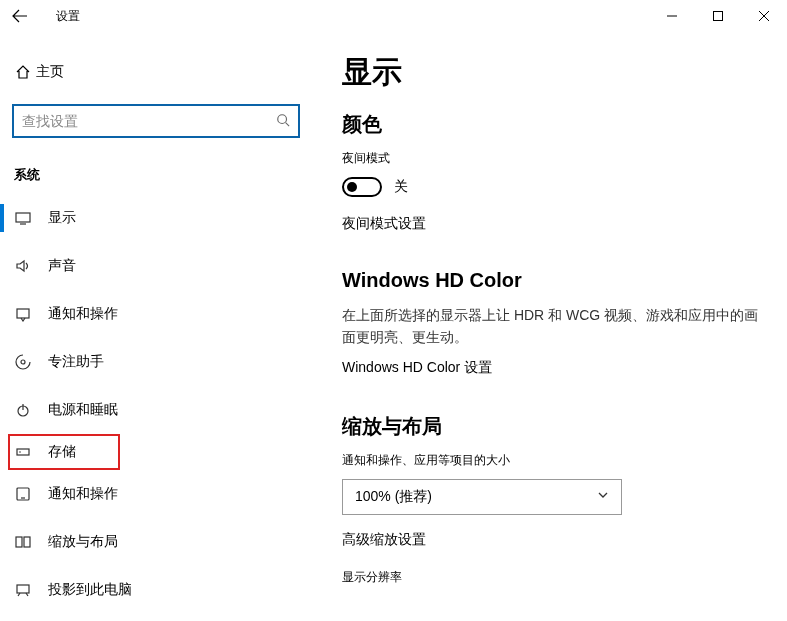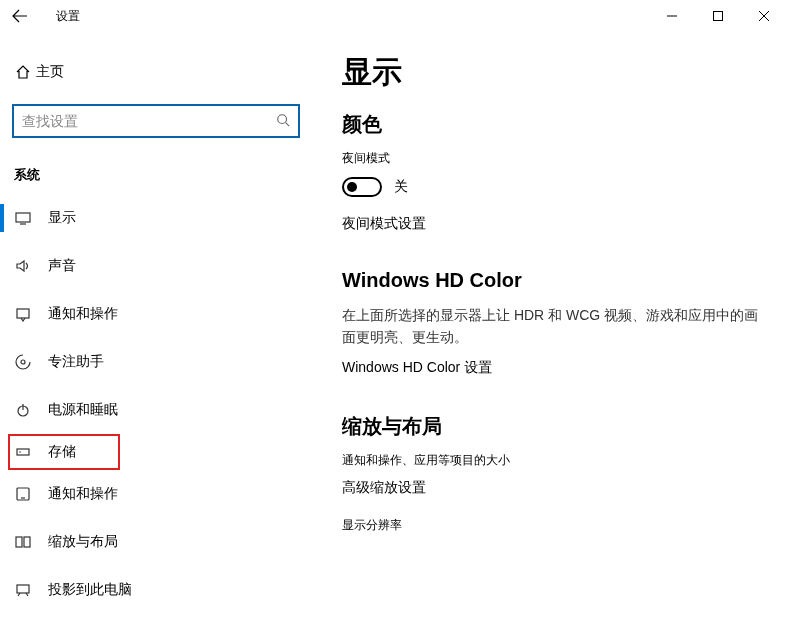--- a/index.html
+++ b/index.html
@@ -357,17 +357,25 @@
       <span>关</span>
     </div>
     <div class="link">夜间模式设置</div>
 
     <div class="sub-heading" style="margin-top:36px;">Windows HD Color</div>
     <div class="desc-text">在上面所选择的显示器上让 HDR 和 WCG 视频、游戏和应用中的画面更明亮、更生动。</div>
     <div class="link">Windows HD Color 设置</div>
 
     <div class="sub-heading" style="margin-top:36px;">缩放与布局</div>
     <div class="small-label">通知和操作、应用等项目的大小</div>
+    <div class="dropdown">
+      <span>100% (推荐)</span>
+      <span class="chev">
+        <svg width="12" height="12" viewBox="0 0 12 12">
+            <path d="M2 4 L6 8 L10 4" stroke="#333" fill="none" stroke-width="1.3"></path>
+          </svg>
+      </span>
+    </div>
     <div class="link" style="margin-bottom:20px; display:block;">高级缩放设置</div>
 
     <div class="small-label">显示分辨率</div>
   </div>
 </div>
 
 </body></html>

